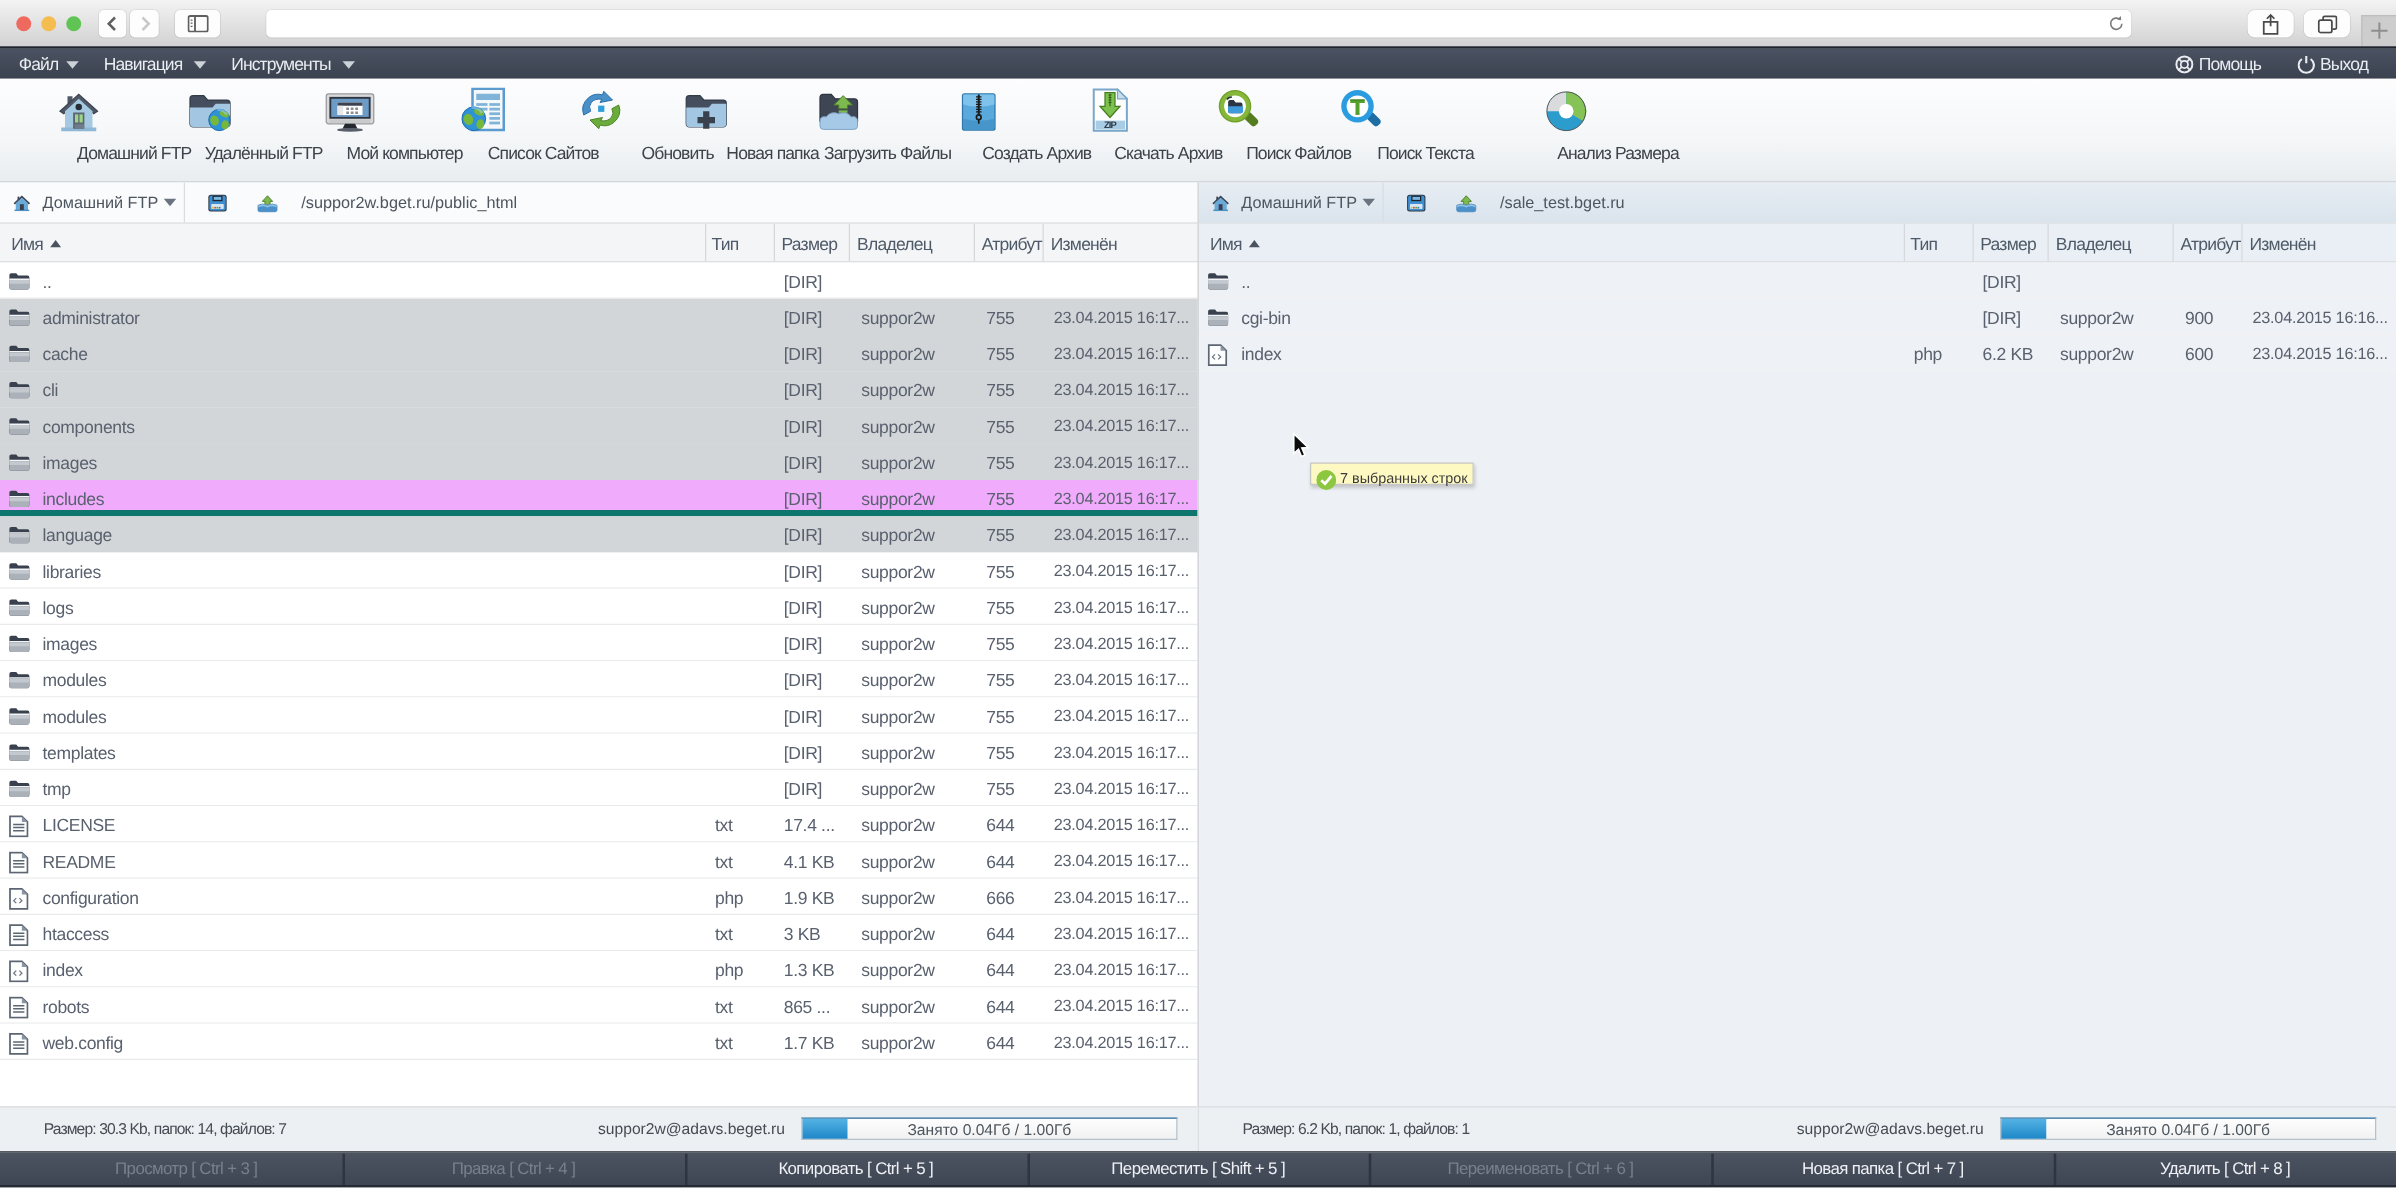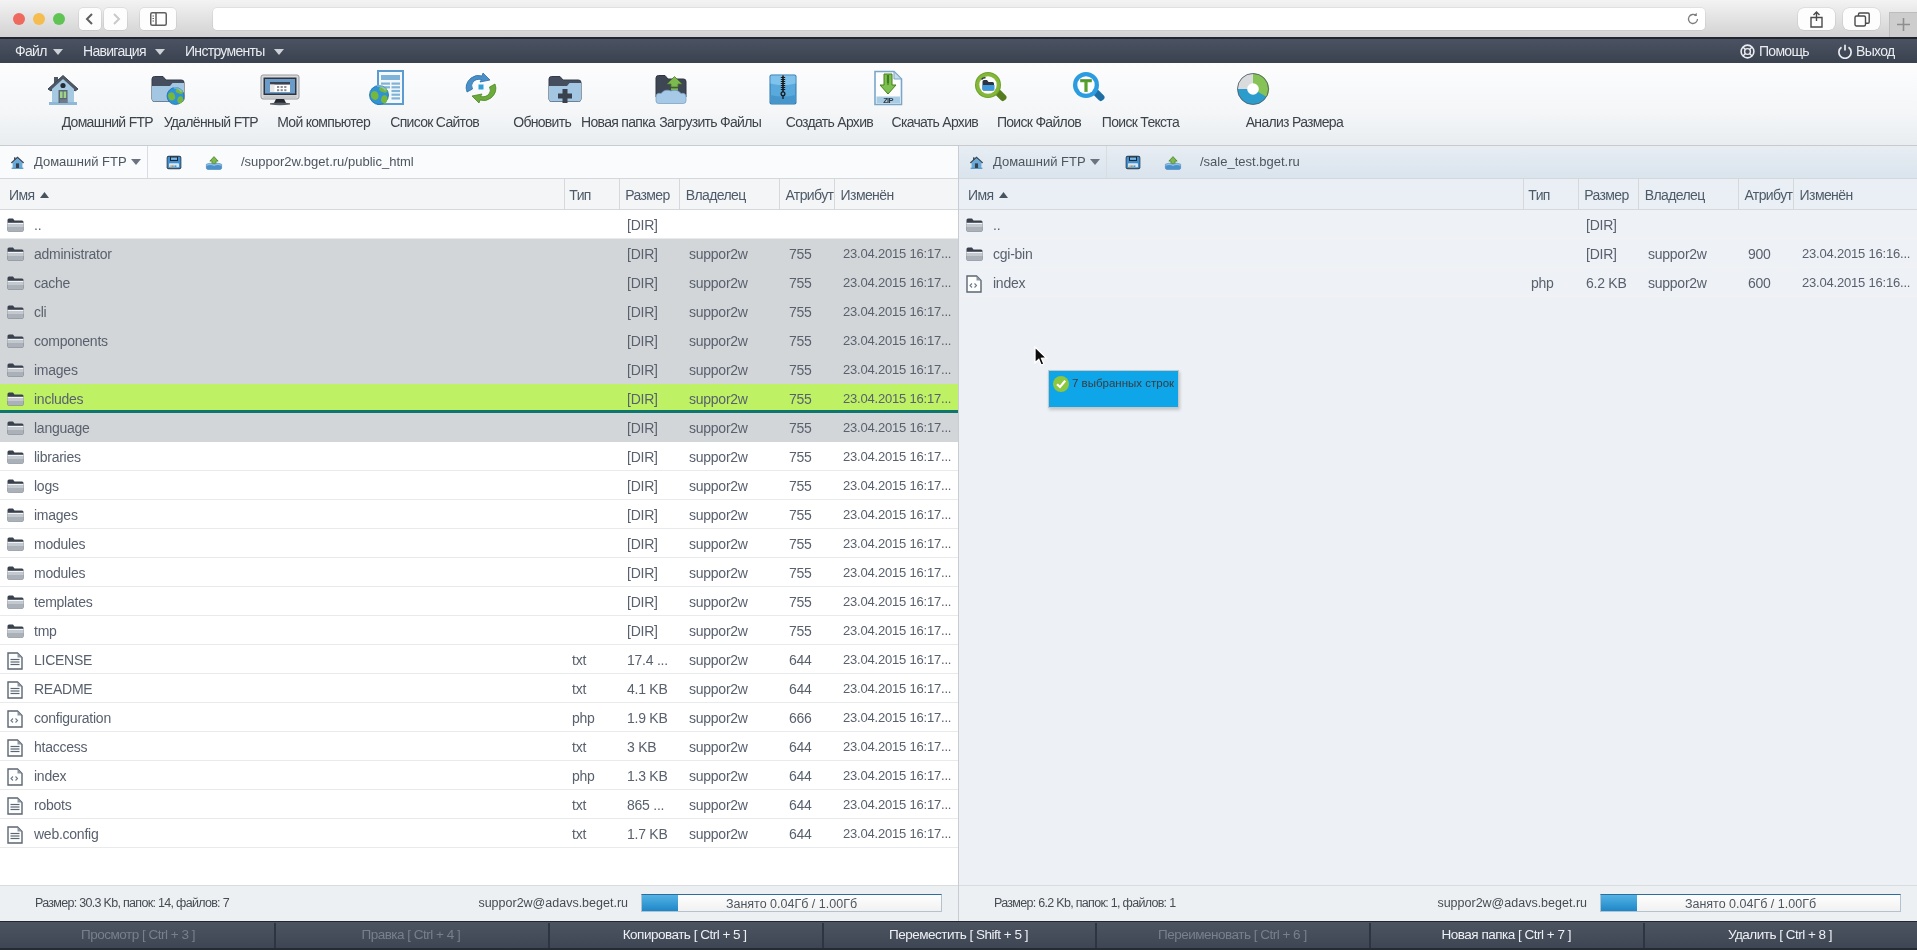--- a/index.html
+++ b/index.html
@@ -456,21 +456,21 @@
 <rect x="0.5" y="5.8" width="16" height="1.2" fill="#f2f4f6"></rect>
 <path d="M0.5 7 H16.5 V13 a1.5 1.5 0 0 1 -1.5 1.5 H2 A1.5 1.5 0 0 1 0.5 13 Z" fill="#aab1b8"></path>
 <path d="M0.5 7 H16.5 V10 H0.5 Z" fill="#c3c9cf"></path>
 </svg></div>
       <span style="left:34px">images</span>
       <span style="left:627px">[DIR]</span>
       <span style="left:689px">suppor2w</span>
       <span style="left:789px">755</span>
       <span style="left:843px;font-size:13px;letter-spacing:-0.2px">23.04.2015 16:17...</span>
     </div>
-<div class="row" style="background:#bef264;border-bottom:3px solid #0f766e">
+<div class="row" style="background:#f0abfc;border-bottom:5px solid #0f766e">
       <div class="licon"><svg width="17" height="15" viewBox="0 0 17 15">
 <path d="M0.5 3 a1.5 1.5 0 0 1 1.5 -1.5 H6 L7.5 3.4 H15 a1.5 1.5 0 0 1 1.5 1.5 V13 a1.5 1.5 0 0 1 -1.5 1.5 H2 A1.5 1.5 0 0 1 0.5 13 Z" fill="#39414e"></path>
 <rect x="0.5" y="5.8" width="16" height="1.2" fill="#f2f4f6"></rect>
 <path d="M0.5 7 H16.5 V13 a1.5 1.5 0 0 1 -1.5 1.5 H2 A1.5 1.5 0 0 1 0.5 13 Z" fill="#aab1b8"></path>
 <path d="M0.5 7 H16.5 V10 H0.5 Z" fill="#c3c9cf"></path>
 </svg></div>
       <span style="left:34px">includes</span>
       <span style="left:627px">[DIR]</span>
       <span style="left:689px">suppor2w</span>
       <span style="left:789px">755</span>
@@ -743,35 +743,35 @@
 </div>
 <div class="abs sbar" style="left:959px">
 <span class="abs" style="left:35px;top:10px;letter-spacing:-0.7px">Размер: 6.2 Kb, папок: 1, файлов: 1</span>
 <span class="abs" style="right:330px;top:10px">suppor2w@adavs.beget.ru</span>
 <div class="pbar" style="left:641px">
       <div class="pfill"></div>
       <div class="ptext">Занято 0.04Гб / 1.00Гб</div>
     </div>
 </div>
 <div id="fnbar" class="abs">
-<div class="fseg off" style="left:0.0px;width:276px">Просмотр [ Ctrl + 3 ]</div>
+<div class="fseg off" style="left:11px;width:276px">Просмотр [ Ctrl + 3 ]</div>
 <div class="fseg off" style="left:273.9px;width:273.9px">Правка [ Ctrl + 4 ]</div>
 <div class="fdiv" style="left:273.9px"></div>
 <div class="fseg on" style="left:547.7px;width:273.9px">Копировать [ Ctrl + 5 ]</div>
 <div class="fdiv" style="left:547.7px"></div>
 <div class="fseg on" style="left:821.6px;width:273.9px">Переместить [ Shift + 5 ]</div>
 <div class="fdiv" style="left:821.6px"></div>
 <div class="fseg off" style="left:1095.4px;width:273.9px">Переименовать [ Ctrl + 6 ]</div>
 <div class="fdiv" style="left:1095.4px"></div>
 <div class="fseg on" style="left:1369.3px;width:273.9px">Новая папка [ Ctrl + 7 ]</div>
 <div class="fdiv" style="left:1369.3px"></div>
 <div class="fseg on" style="left:1643.1px;width:273.9px">Удалить [ Ctrl + 8 ]</div>
 <div class="fdiv" style="left:1643.1px"></div>
 </div>
-<div class="abs" style="left:1048px;top:370px;width:131px;height:38px;background:#0ea5e9;border:1px solid #c6c6c6;box-shadow:1px 2px 3px rgba(0,0,0,0.18);">
+<div class="abs" style="left:1048px;top:370px;width:131px;height:18px;background:#fef9c3;border:1px solid #c6c6c6;box-shadow:1px 2px 3px rgba(0,0,0,0.18);">
 <svg class="abs" style="left:4px;top:5px" width="16" height="16" viewBox="0 0 16 16">
       <circle cx="8" cy="8" r="8" fill="#8dc63f"></circle>
       <path d="M4 8.2 L7 11 L12.2 4.8" fill="none" stroke="#fff" stroke-width="2.2"></path>
     </svg>
 <span class="abs" style="left:23px;top:6px;font-size:11.5px;color:#3c3c3c;white-space:nowrap">7 выбранных строк</span>
   </div>
 <svg class="abs" style="left:1034px;top:346px" width="14" height="22" viewBox="0 0 14 22">
 <path d="M1 1 L1 16.8 L4.8 13.4 L7.2 19.2 L9.9 18 L7.5 12.4 L12.4 12 Z" fill="#0c0c0c" stroke="#fff" stroke-width="1.3"></path>
   </svg>
 </body></html>

